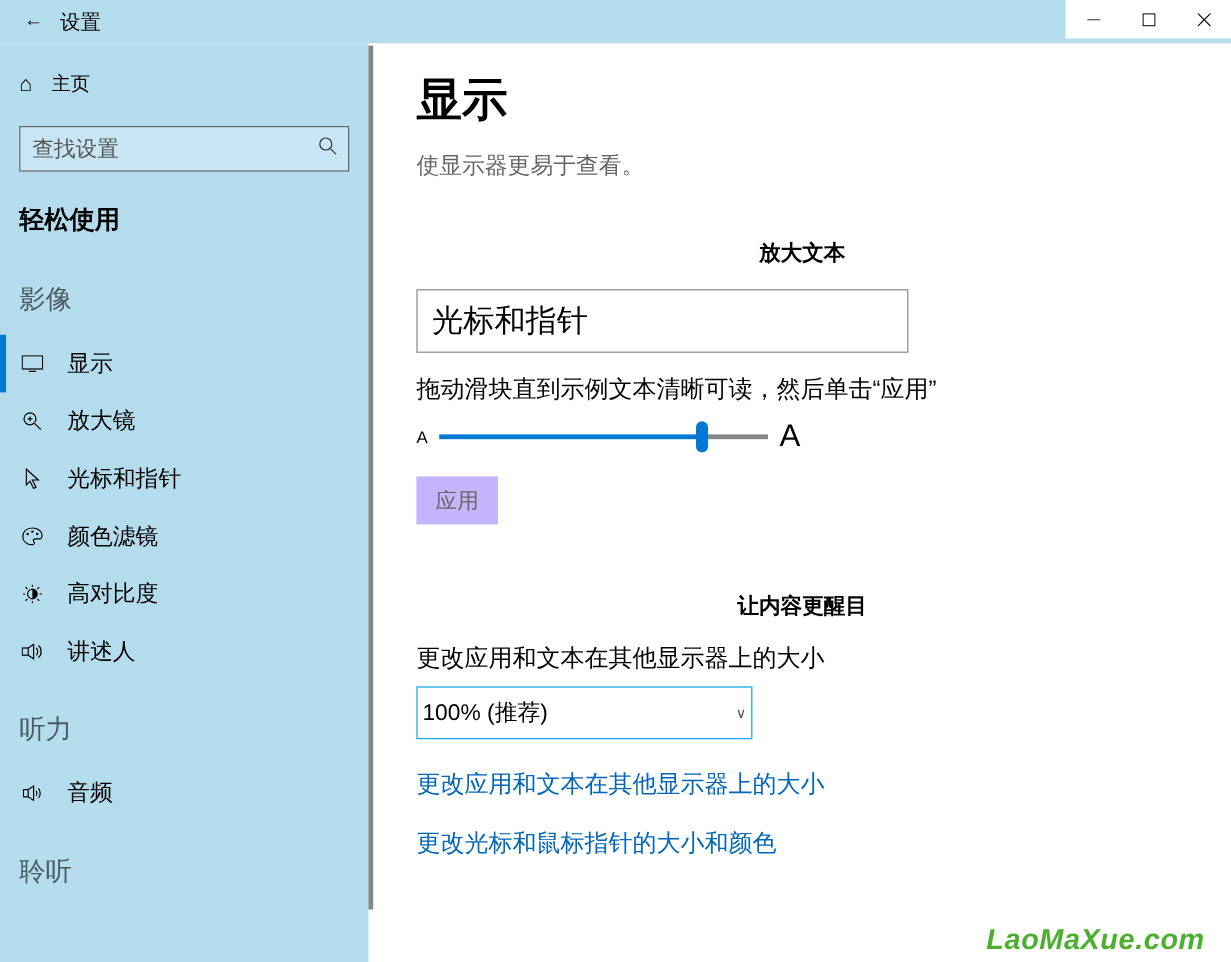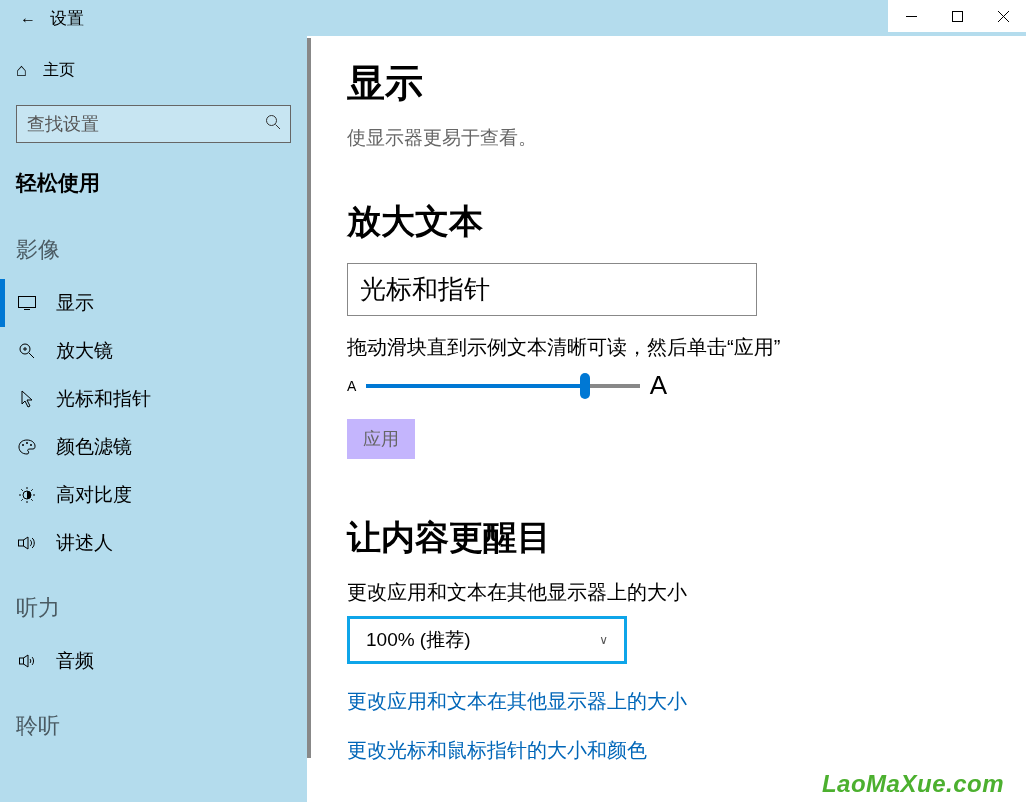--- a/index.html
+++ b/index.html
@@ -168,24 +168,25 @@
       font-weight: 600;
       color: #000;
       margin-bottom: 16px;
     }
     .page-subtitle {
       font-size: 19px;
       color: #666;
       margin-bottom: 48px;
     }
     .section-title {
-      font-size: 34px;
+      font-size: 18px;
       font-weight: 600;
       color: #000;
       margin-bottom: 18px;
+      text-align: center;
     }
     .sample-box {
       border: 1px solid #888;
       padding: 8px 12px;
       font-size: 26px;
       width: 410px;
       margin-bottom: 14px;
     }
     .slider-help {
       font-size: 20px;
@@ -247,23 +248,23 @@
       font-size: 18px;
       cursor: default;
       margin-bottom: 56px;
     }
     .setting-label {
       font-size: 20px;
       color: #000;
       margin-bottom: 10px;
     }
     .dropdown {
-      border: 3px solid #0ea5e9;
+      border: 1px solid #0ea5e9;
       width: 280px;
-      padding: 8px 16px;
+      padding: 8px 4px;
       font-size: 19px;
       display: flex;
       justify-content: space-between;
       align-items: center;
       cursor: pointer;
       margin-bottom: 24px;
     }
     .dropdown-arrow {
       font-size: 12px;
       color: #555;

